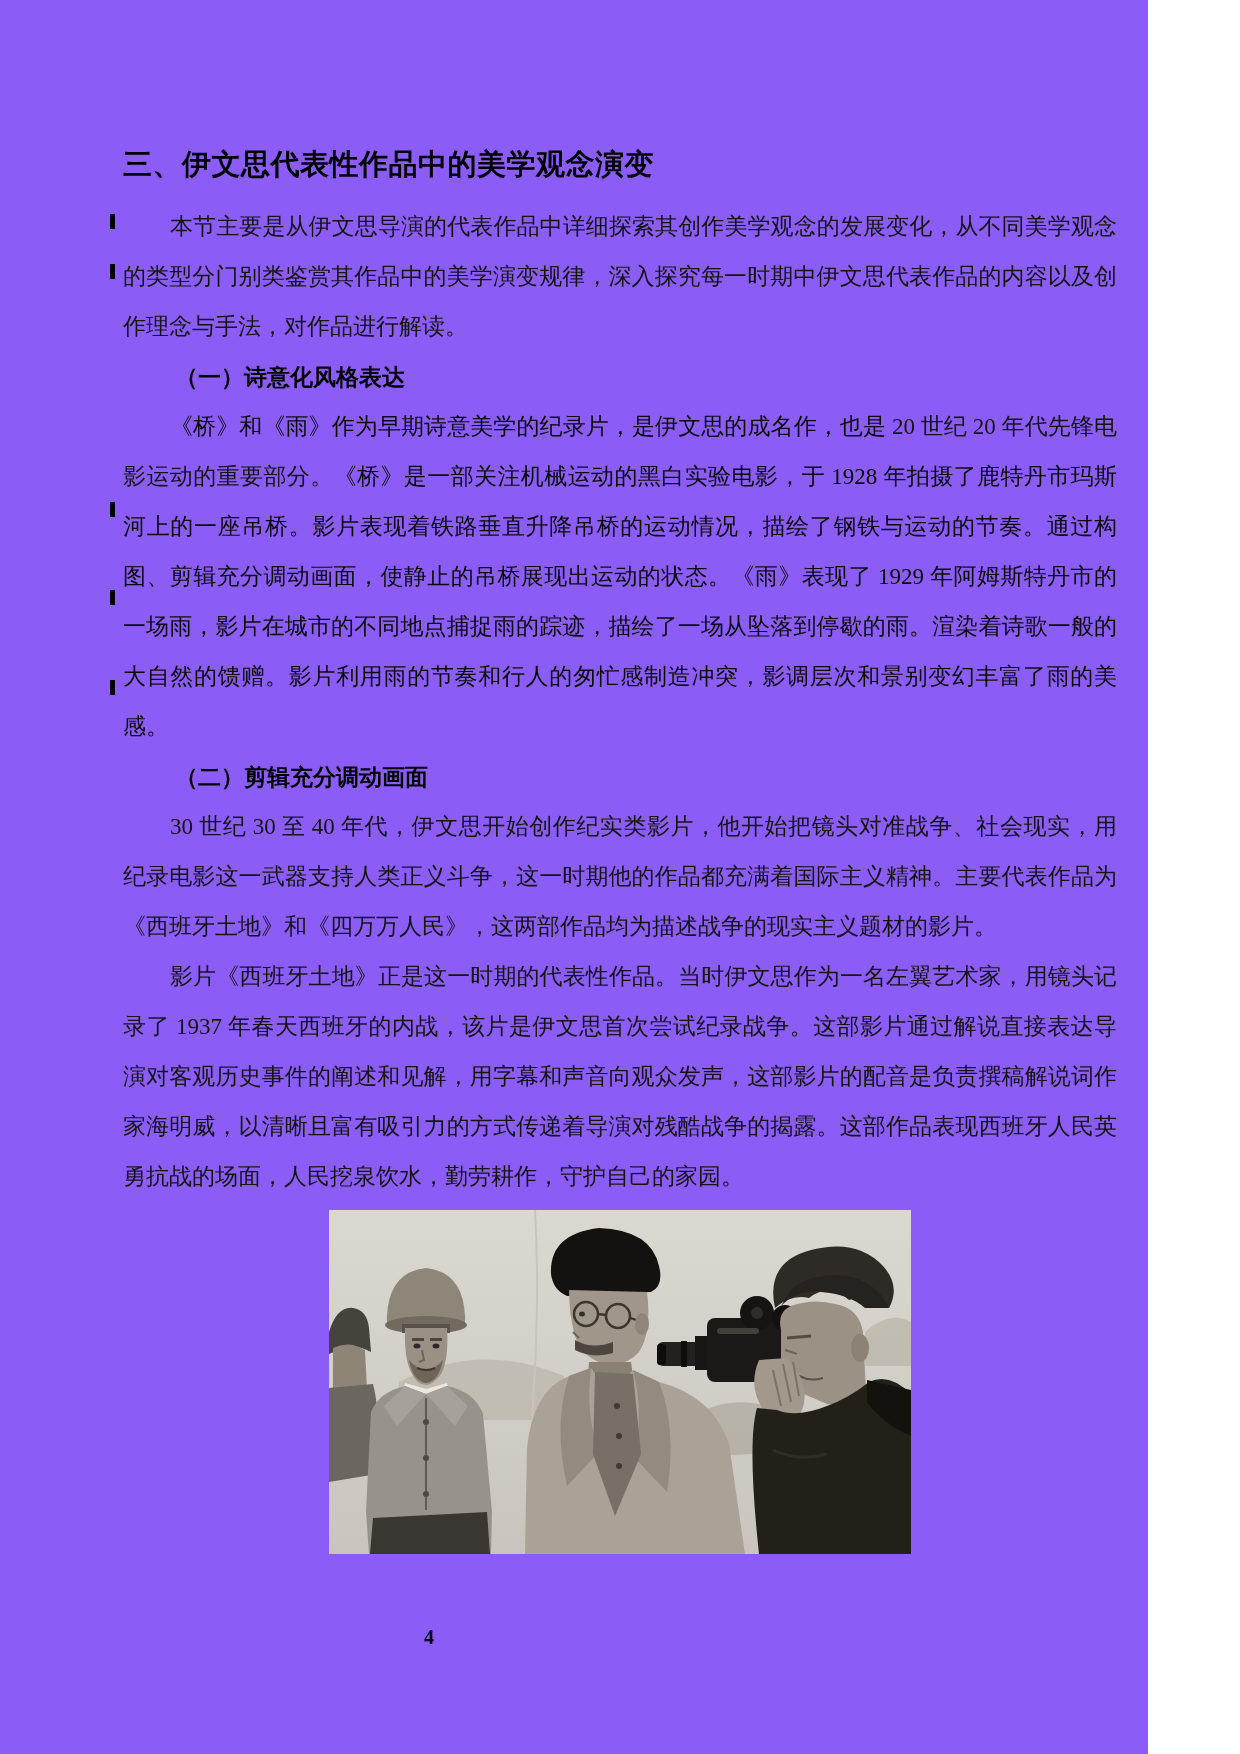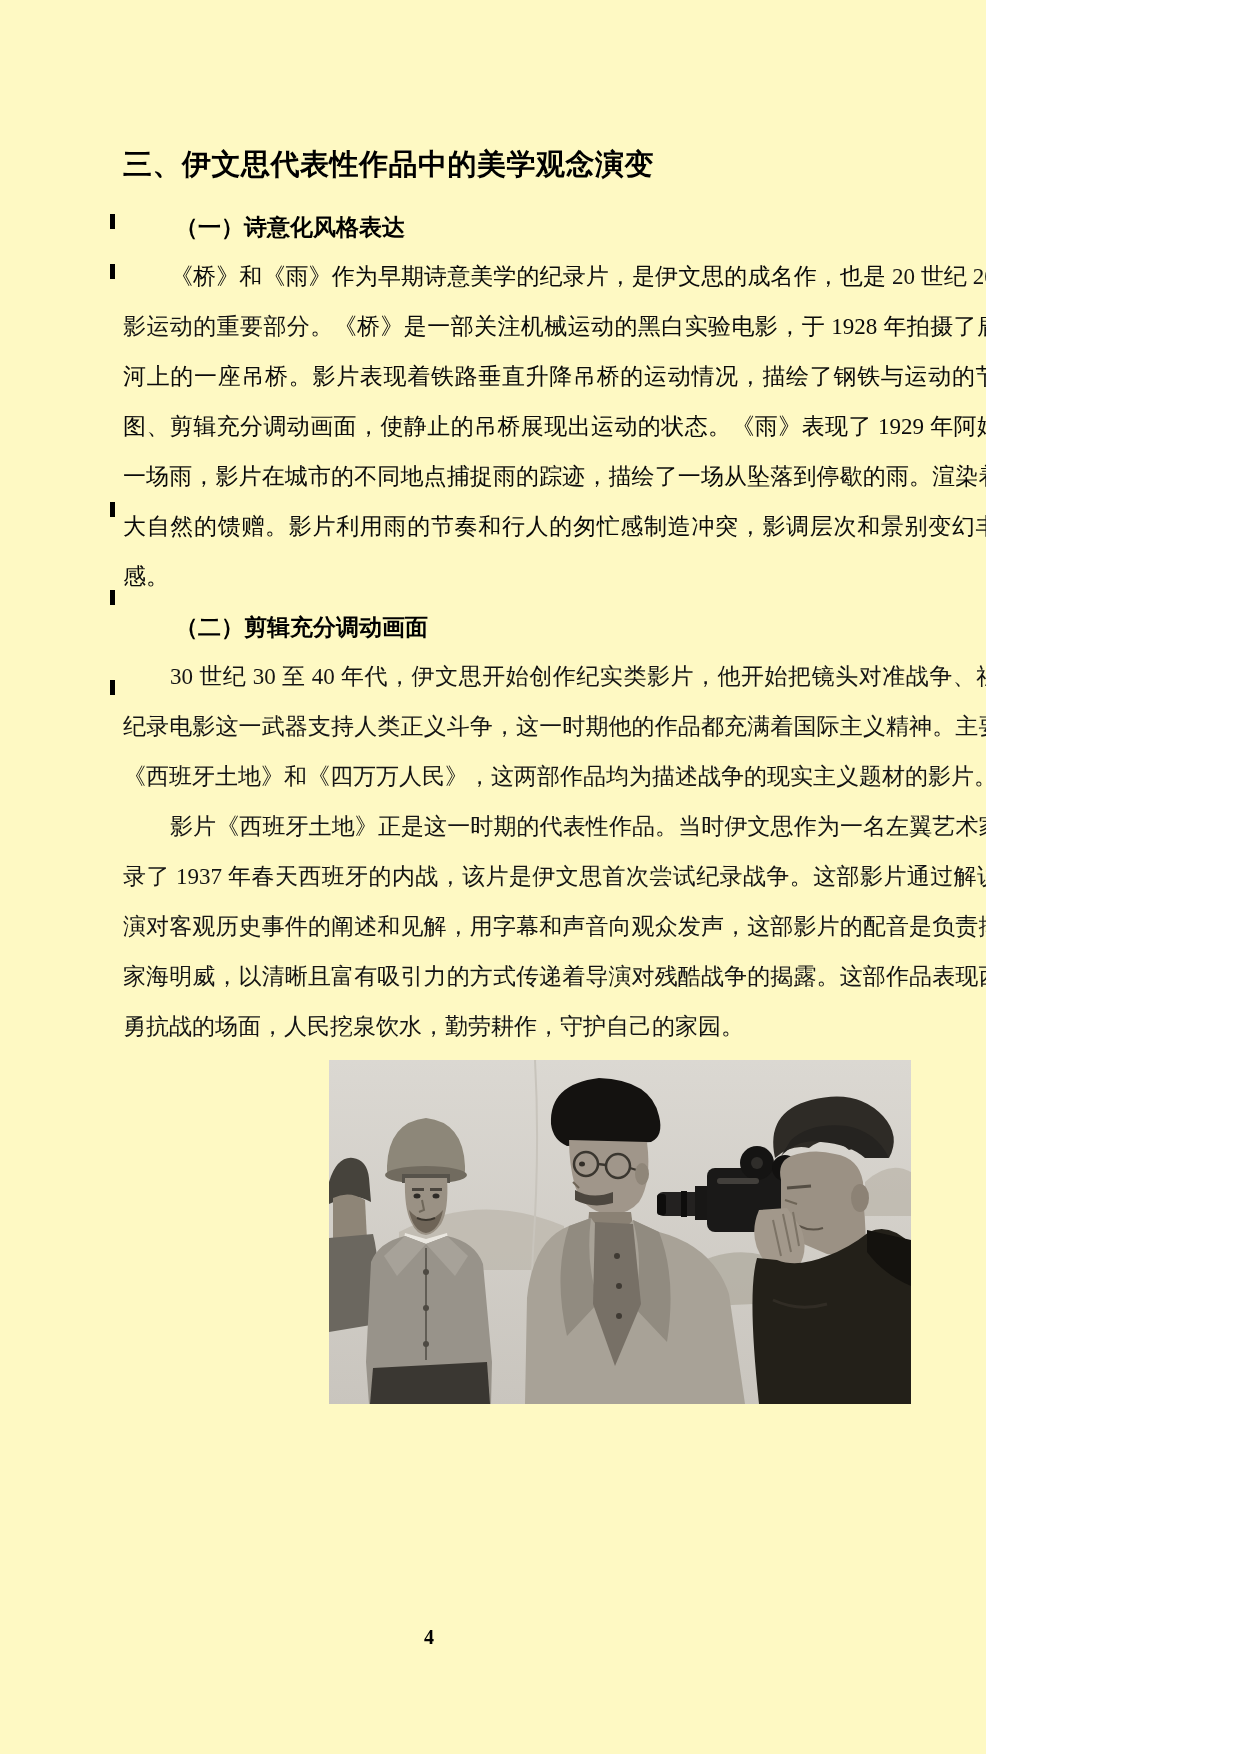--- a/index.html
+++ b/index.html
@@ -1,20 +1,20 @@
 <!DOCTYPE html>
 <html><head>
 <meta charset="utf-8">
 <style>
   html, body { margin: 0; padding: 0; background: #ffffff; }
   .page {
     position: relative;
-    width: 986px;
+    width: 1148px;
     height: 1754px;
-    background: #fef9c3;
+    background: #8b5cf6;
     overflow: hidden;
     font-family: "Liberation Serif", serif;
     color: #141414;
   }
   .content {
     position: absolute;
     left: 123px;
     top: 0;
     width: 994px;
   }
@@ -87,20 +87,21 @@
   <div class="revision-mark" style="top:502px;"></div>
   <div class="revision-mark" style="top:590px;"></div>
   <div class="revision-mark" style="top:680px;"></div>
 
   <div class="content">
 
     <h1 class="doc-title">三、伊文思代表性作品中的美学观念演变</h1>
 
     <div class="text-block">
 
+      <p class="para">本节主要是从伊文思导演的代表作品中详细探索其创作美学观念的发展变化，从不同美学观念的类型分门别类鉴赏其作品中的美学演变规律，深入探究每一时期中伊文思代表作品的内容以及创作理念与手法，对作品进行解读。</p>
 
       <h2 class="sub-heading">（一）诗意化风格表达</h2>
 
       <p class="para"><span class="bold-run">《桥》和《雨》作为早期诗意美学的纪录片，是伊文思的成名作，也是</span><span> 20 世纪 20 年代先锋电影运动的重要部分。</span><span class="bold-run">《桥》是一部关注机械运动的黑白实验电影，于 1928 年拍摄了鹿特丹市玛斯河上的一座吊桥。影片表现着铁路垂直升降吊桥的运动情况，描绘了钢铁与运动的节奏。通过构图、剪辑充分调动画面，使静止的吊桥展现出运动的状态。《雨》表现了 1929 年阿姆斯特丹市的一场雨，影片在城市的不同地点捕捉雨的踪迹，描绘了一场从坠落到停歇的雨。渲染着诗歌一般的大自然的馈赠。影片利用雨的节奏和行人的匆忙感制造冲突，影调层次和景别变幻丰富了雨的美感。</span></p>
 
       <h2 class="sub-heading">（二）剪辑充分调动画面</h2>
 
       <p class="para">30 世纪 30 至 40 年代，伊文思开始创作纪实类影片，他开始把镜头对准战争、社会现实，用纪录电影这一武器支持人类正义斗争，这一时期他的作品都充满着国际主义精神。主要代表作品为《西班牙土地》和《四万万人民》，这两部作品均为描述战争的现实主义题材的影片。</p>
 
       <p class="para">影片《西班牙土地》正是这一时期的代表性作品。当时伊文思作为一名左翼艺术家，用镜头记录了 1937 年春天西班牙的内战，该片是伊文思首次尝试纪录战争。这部影片通过解说直接表达导演对客观历史事件的阐述和见解，用字幕和声音向观众发声，这部影片的配音是负责撰稿解说词作家海明威，以清晰且富有吸引力的方式传递着导演对残酷战争的揭露。这部作品表现西班牙人民英勇抗战的场面，人民挖泉饮水，勤劳耕作，守护自己的家园。</p>

